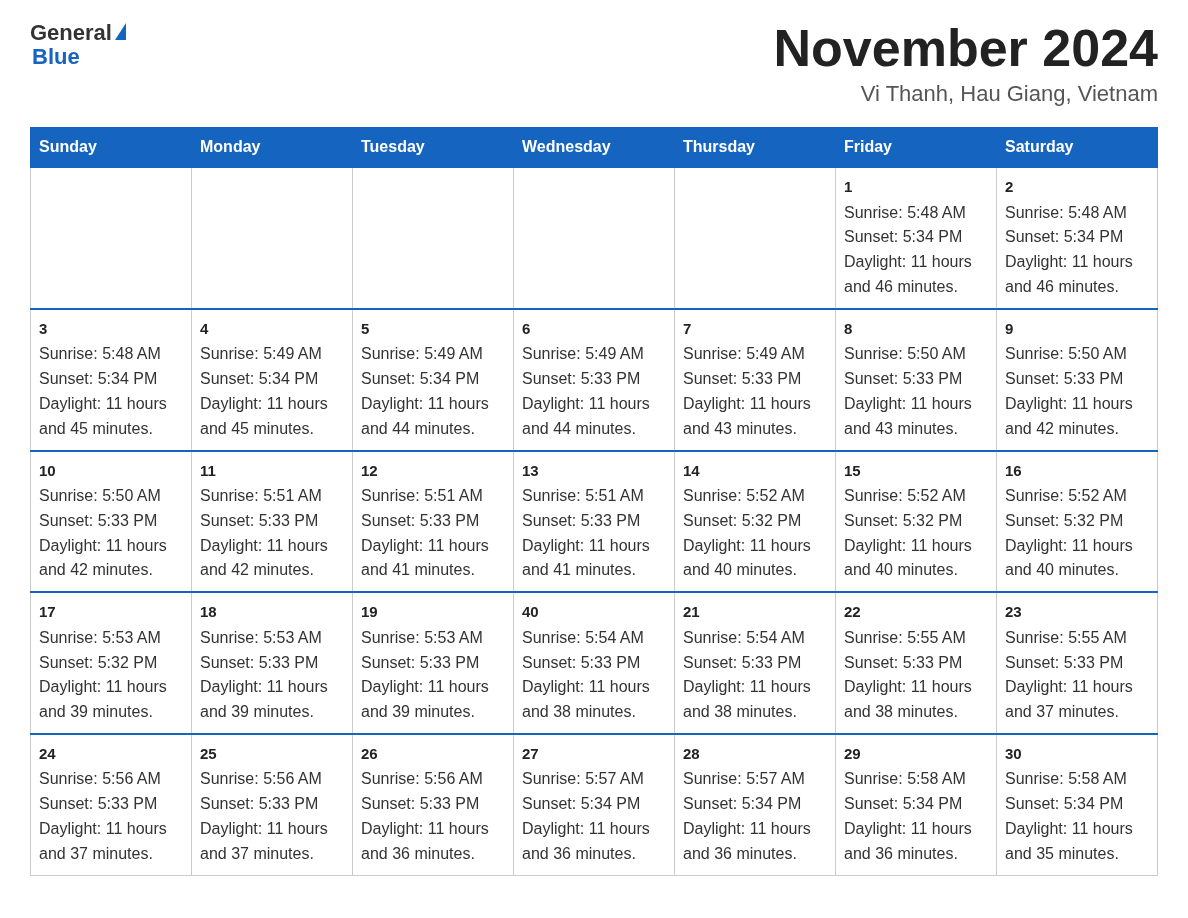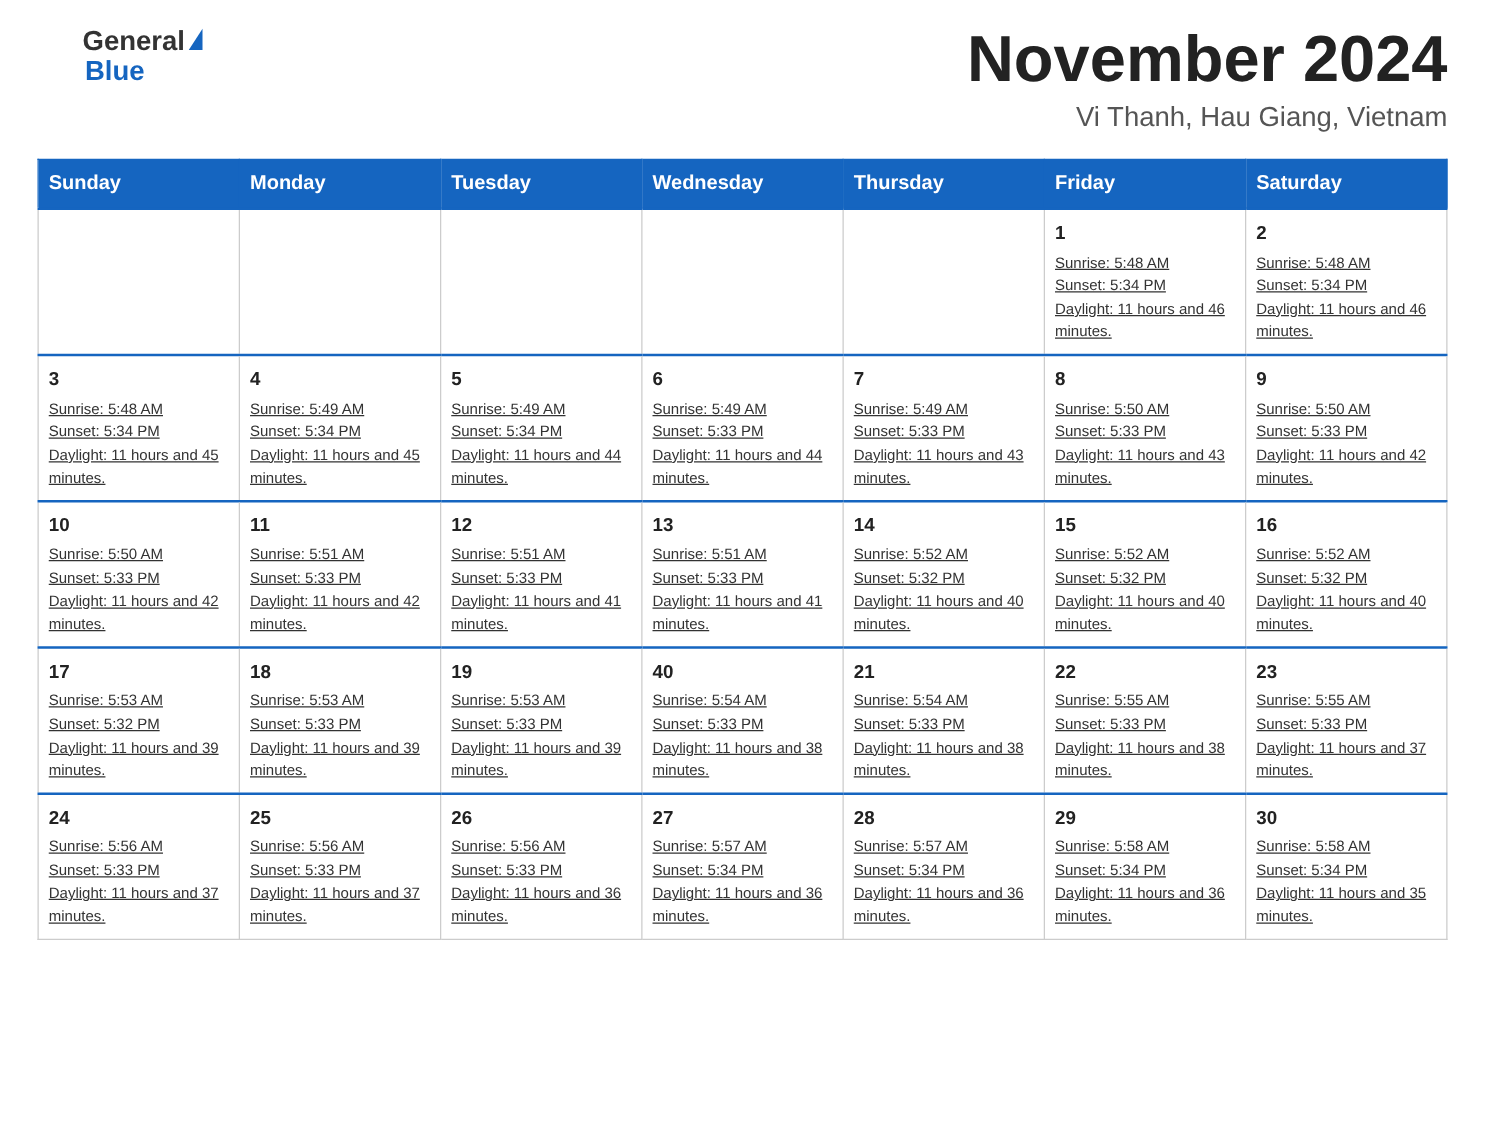--- a/index.html
+++ b/index.html
@@ -74,32 +74,30 @@
     }
     .day-number {
       font-size: 15px;
       font-weight: bold;
       color: #222;
       display: block;
       margin-bottom: 2px;
     }
     .day-info {
       color: #333;
-      font-size: 12px;
+      font-size: 16px;
       line-height: 1.55;
-      text-decoration: underline;
     }
     .empty-cell {
       background: #f9f9f9;
     }
     .logo-wrapper {
       display: flex;
       flex-direction: column;
       align-items: flex-start;
-      margin-left: 36px;
     }
     .logo-top {
       display: flex;
       align-items: center;
     }
     .logo-triangle {
       display: inline-block;
       width: 0;
       height: 0;
       border-left: 11px solid transparent;

